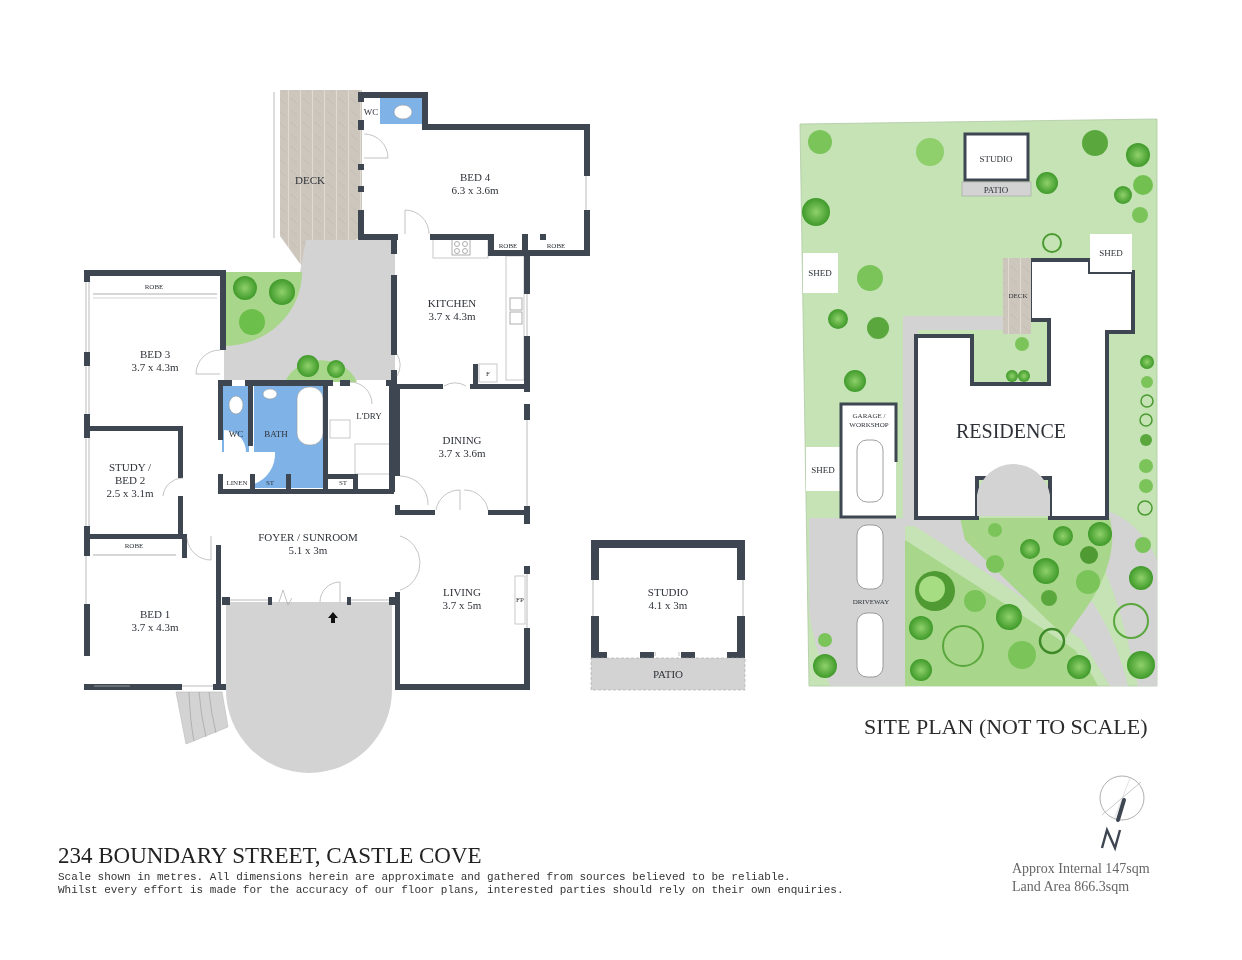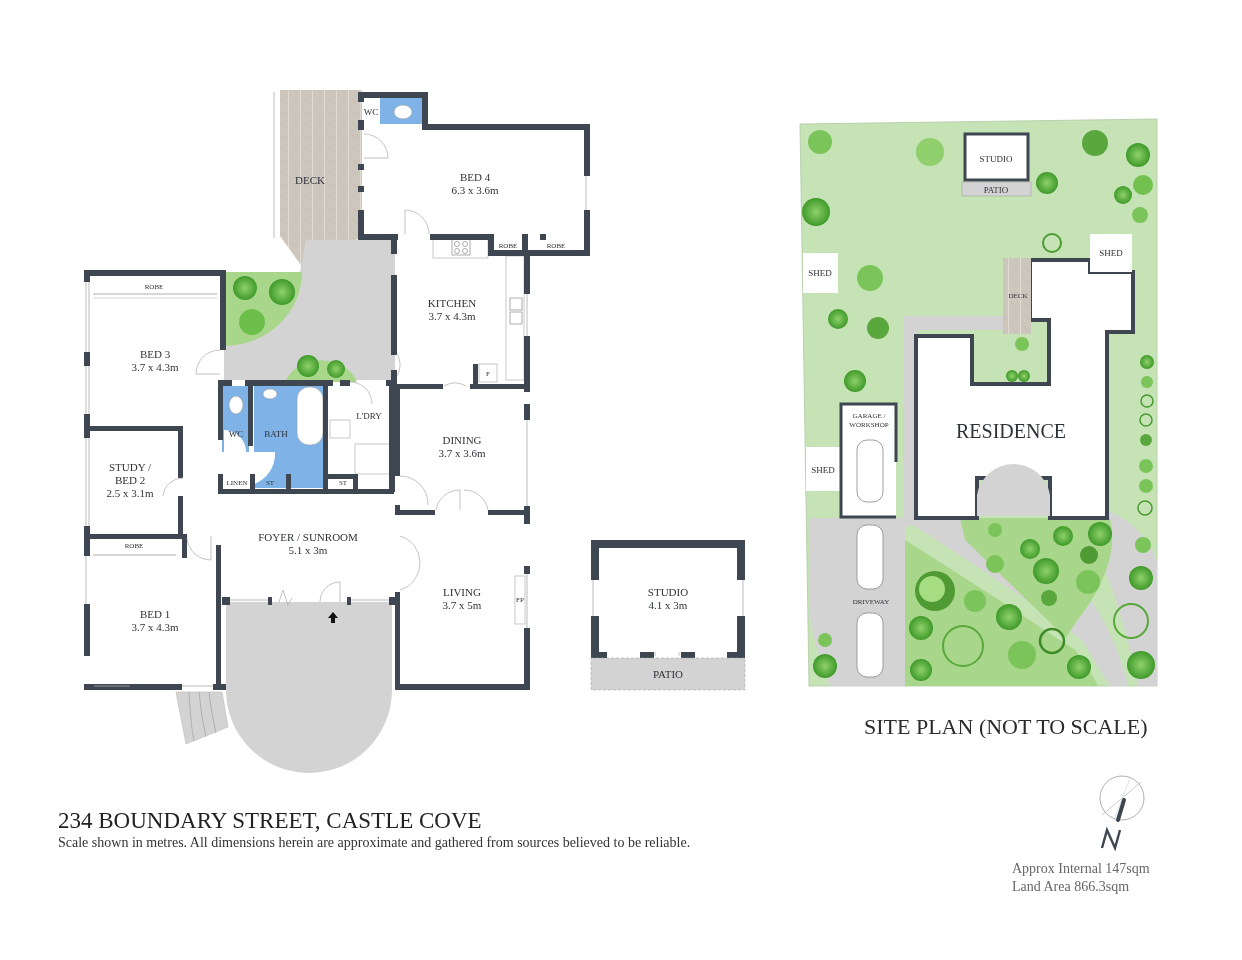--- a/index.html
+++ b/index.html
@@ -3,23 +3,23 @@
 <meta charset="utf-8">
 <style>
   html, body { margin: 0; padding: 0; background: #ffffff; }
   body { width: 1242px; height: 960px; position: relative; overflow: hidden; font-family: "DejaVu Serif", "Liberation Serif", serif; color: #2b2b2b; }
   svg { position: absolute; left: 0; top: 0; }
   .lbl { font-family: "Liberation Serif", "DejaVu Serif", serif; fill: #2e3238; }
   .room { font-size: 11px; }
   .small { font-size: 7px; }
   .mid { font-size: 9px; }
   .wall { fill: #3d4651; }
-  .footer { position: absolute; left: 58px; top: 808px; }
+  .footer { position: absolute; left: 58px; top: 843px; }
   .footer h1 { margin: 0; font-family: "Liberation Serif", "DejaVu Serif", serif; font-weight: normal; font-size: 23px; color: #222; letter-spacing: 0; }
-  .footer p { margin: 2px 0 0 0; font-family: Liberation Serif, serif; font-size: 14px; line-height: 13px; color: #333; }
+  .footer p { margin: 2px 0 0 0; font-family: Liberation Mono, monospace; font-size: 11px; line-height: 13px; color: #333; }
   .areas { position: absolute; left: 1012px; top: 860px; font-family: "Liberation Serif", "DejaVu Serif", serif; font-size: 14px; line-height: 18px; color: #666; }
   .site-caption { position: absolute; left: 864px; top: 714px; font-family: "Liberation Serif", "DejaVu Serif", serif; font-size: 22px; color: #2b2b2b; }
 </style>
 </head>
 <body>
 
 <svg width="1242" height="960" viewBox="0 0 1242 960">
   <defs>
     <pattern id="deckpat" width="12" height="12" patternUnits="userSpaceOnUse">
       <rect width="12" height="12" fill="#cdc6bd"></rect>
@@ -371,19 +371,20 @@
     </g>
   </g>
 </svg>
 
 <div class="site-caption">SITE PLAN (NOT TO SCALE)</div>
 
 <div class="footer">
   <h1>234 BOUNDARY STREET, CASTLE COVE</h1>
   <p>
     <span>Scale shown in metres. All dimensions herein are approximate and gathered from sources believed to be  reliable.</span><br>
+    <span>Whilst every effort is made for the accuracy of our floor plans, interested parties should rely on their own enquiries.</span>
   </p>
 </div>
 
 <div class="areas">
   <div>Approx Internal 147sqm</div>
   <div>Land Area 866.3sqm</div>
 </div>
 
 </body></html>

